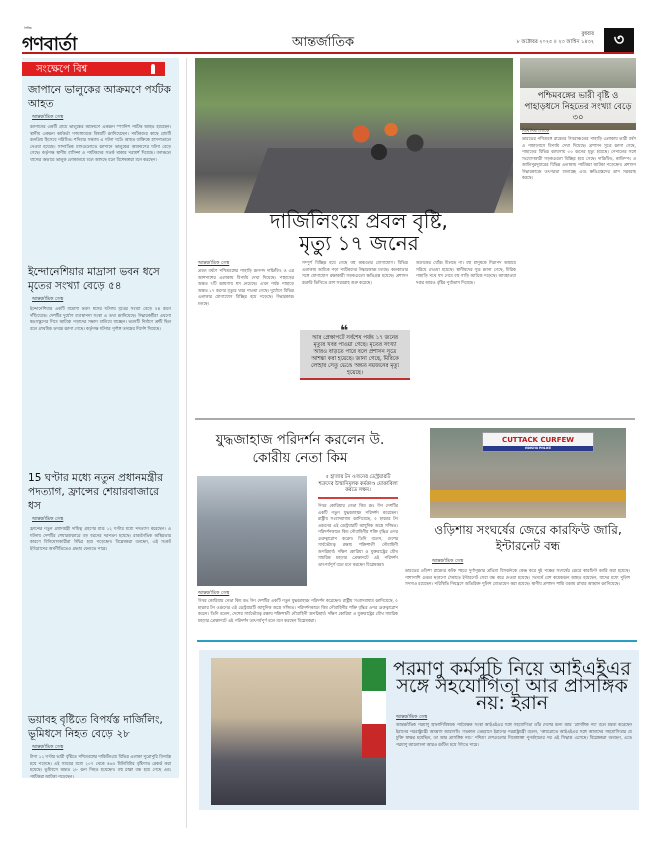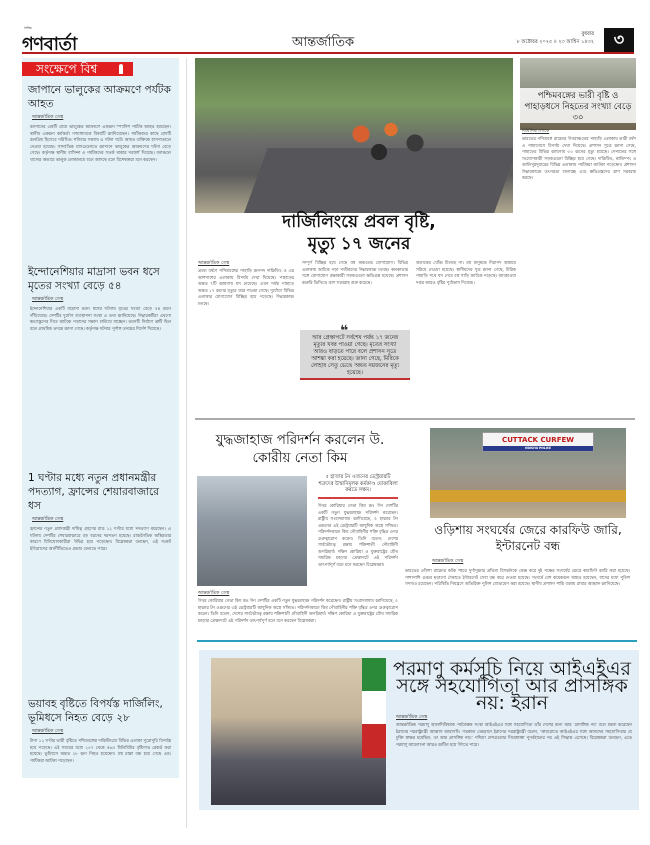--- a/index.html
+++ b/index.html
@@ -5,32 +5,32 @@
   * { box-sizing: border-box; margin: 0; padding: 0; }
   body { width: 650px; height: 845px; background: #fff; font-family: "DejaVu Sans", sans-serif; position: relative; overflow: hidden; color: #222; }
   .masthead { position: absolute; left: 22px; top: 28px; width: 612px; height: 26px; border-bottom: 2px solid #b91c1c; }
   .logo { position: absolute; left: 0; top: 2px; font-size: 18px; font-weight: bold; font-family: "DejaVu Serif", serif; color: #111; letter-spacing: -0.5px; }
   .logo-small { position: absolute; left: 2px; top: -2px; font-size: 3px; }
   .section-title { position: absolute; left: 270px; top: 4px; font-size: 13px; color: #111; }
   .day { position: absolute; right: 40px; top: 2px; font-size: 5px; color: #333; }
   .date { position: absolute; right: 40px; top: 10px; font-size: 5px; color: #333; }
   .page-num { position: absolute; right: 0; top: 0; width: 30px; height: 24px; background: #111; color: #fff; font-size: 16px; text-align: center; line-height: 24px; font-weight: bold; }
   .left-col { position: absolute; left: 22px; top: 58px; width: 157px; height: 720px; background: #e4f2f8; }
-  .sidebar-banner { position: absolute; left: 0; top: 4px; width: 111px; height: 14px; background: #e02020; color: #fff; font-size: 12px; padding-left: 14px; line-height: 14px; }
+  .sidebar-banner { position: absolute; left: 0; top: 4px; width: 143px; height: 14px; background: #e02020; color: #fff; font-size: 10px; padding-left: 14px; line-height: 14px; }
   .sidebar-banner .pin { position: absolute; right: 10px; top: 2px; width: 4px; height: 10px; background: #fff; border-radius: 2px 2px 0 0; }
   .lhead { text-align: left; font-size: 10.5px; line-height: 14px; color: #111; padding: 0 6px; }
   .byline { font-size: 4.5px; color: #333; padding-left: 10px; margin: 4px 0 3px; text-decoration: underline; }
   .btext { font-size: 4.2px; line-height: 6.5px; color: #444; padding: 0 8px; text-align: justify; }
   .divider-v { position: absolute; left: 186px; top: 58px; width: 1px; height: 770px; background: #ddd; }
   .main-photo { position: absolute; left: 195px; top: 58px; width: 318px; height: 155px; background: linear-gradient(180deg, #5c7a4a 0%, #7a9a60 30%, #6a6a6a 55%, #5a5a5a 75%, #b0a890 100%); overflow: hidden; }
   .main-photo .road { position: absolute; left: 60px; top: 90px; width: 250px; height: 70px; background: #55555a; transform: skewX(-20deg); }
   .main-photo .people { position: absolute; left: 130px; top: 40px; width: 120px; height: 90px; background: radial-gradient(circle at 30% 40%, #d86030 0 8%, transparent 9%), radial-gradient(circle at 55% 35%, #e07030 0 7%, transparent 8%), radial-gradient(circle at 75% 50%, #3a3a3a 0 8%, transparent 9%), radial-gradient(circle at 45% 60%, #2a2a2a 0 9%, transparent 10%); }
   .right-photo { position: absolute; left: 520px; top: 58px; width: 116px; height: 72px; background: linear-gradient(180deg, #b8bcb0 0%, #8a8e80 50%, #6e6450 100%); }
   .right-head { position: absolute; left: 520px; top: 88px; width: 116px; text-align: center; font-size: 8.5px; line-height: 11px; color: #111; background: rgba(255,255,255,0.85); padding-top: 2px; }
-  .headline-big { position: absolute; left: 200px; top: 210px; width: 318px; text-align: center; font-size: 17px; line-height: 22px; font-weight: bold; color: #111; }
+  .headline-big { position: absolute; left: 200px; top: 210px; width: 318px; text-align: center; font-size: 20px; line-height: 22px; font-weight: normal; color: #111; }
   .col-text { position: absolute; font-size: 4.2px; line-height: 6.5px; color: #444; text-align: justify; }
   .pullquote { position: absolute; left: 300px; top: 330px; width: 110px; height: 50px; background: #d9d9d9; font-size: 5.5px; line-height: 7px; color: #222; padding: 4px 6px; border-bottom: 2px solid #c03030; text-align: center; }
   .quote-mark { position: absolute; left: 340px; top: 322px; font-size: 14px; color: #333; font-weight: bold; }
   .hr { position: absolute; left: 195px; width: 440px; height: 2px; background: #aaa; }
   .hr-blue { position: absolute; height: 2px; background: #2a9fc0; }
   .kim-head { position: absolute; left: 200px; top: 430px; width: 200px; text-align: center; font-size: 13.5px; line-height: 18px; color: #111; }
   .kim-photo { position: absolute; left: 197px; top: 476px; width: 110px; height: 110px; background: linear-gradient(180deg, #c0c8d0 0%, #909aa4 40%, #6a7078 100%); }
   .kim-sub { position: absolute; left: 318px; top: 473px; width: 80px; text-align: center; font-size: 5px; line-height: 6.5px; color: #333; padding-bottom: 4px; border-bottom: 2px solid #d04040; }
   .curfew-photo { position: absolute; left: 430px; top: 428px; width: 196px; height: 90px; background: linear-gradient(180deg, #7a8a80 0%, #9a9a90 45%, #a09080 70%, #c0b090 100%); overflow: hidden; }
   .curfew-sign { position: absolute; left: 52px; top: 4px; width: 112px; height: 20px; background: #f4f4f4; border: 1px solid #999; color: #c01818; font-size: 7px; font-weight: bold; text-align: center; line-height: 14px; }
@@ -68,26 +68,26 @@
     <div class="btext" style="height:140px;overflow:hidden">জাপানের একটি গ্রামে ভালুকের আক্রমণে একজন স্প্যানিশ পর্যটক আহত হয়েছেন। স্থানীয় একজন কর্মকর্তা গণমাধ্যমকে বিষয়টি জানিয়েছেন। পর্যটকদের কাছে গ্রামটি জনপ্রিয় হিসেবে পরিচিত। শনিবার সন্ধ্যায় এ ঘটনা ঘটে। আহত ব্যক্তিকে হাসপাতালে নেওয়া হয়েছে। সাম্প্রতিক মাসগুলোতে জাপানে ভালুকের আক্রমণের ঘটনা বেড়ে গেছে। কর্তৃপক্ষ স্থানীয় বাসিন্দা ও পর্যটকদের সতর্ক থাকার পরামর্শ দিয়েছে। বনাঞ্চলে খাদ্যের অভাবে ভালুক লোকালয়ে চলে আসছে বলে বিশেষজ্ঞরা মনে করছেন।</div>
   </div>
 
   <div style="">
     <div class="lhead">ইন্দোনেশিয়ার মাদ্রাসা ভবন ধসে মৃতের সংখ্যা বেড়ে ৫৪</div>
     <div class="byline">আন্তর্জাতিক ডেস্ক</div>
     <div class="btext" style="height:160px;overflow:hidden">ইন্দোনেশিয়ার একটি মাদ্রাসা ভবন ধসের ঘটনায় মৃতের সংখ্যা বেড়ে ৫৪ জনে দাঁড়িয়েছে। দেশটির দুর্যোগ ব্যবস্থাপনা সংস্থা এ তথ্য জানিয়েছে। উদ্ধারকর্মীরা এখনো ধ্বংসস্তূপের নিচে আটকে পড়াদের সন্ধান চালিয়ে যাচ্ছেন। ভবনটি নির্মাণে ত্রুটি ছিল বলে প্রাথমিক তদন্তে জানা গেছে। কর্তৃপক্ষ ঘটনার পূর্ণাঙ্গ তদন্তের নির্দেশ দিয়েছে।</div>
   </div>
 
   <div style="margin-top:4px">
-    <div class="lhead">1 ঘণ্টার মধ্যে নতুন প্রধানমন্ত্রীর পদত্যাগ, ফ্রান্সের শেয়ারবাজারে ধস</div>
+    <div class="lhead">15 ঘণ্টার মধ্যে নতুন প্রধানমন্ত্রীর পদত্যাগ, ফ্রান্সের শেয়ারবাজারে ধস</div>
     <div class="byline">আন্তর্জাতিক ডেস্ক</div>
     <div class="btext" style="height:170px;overflow:hidden">ফ্রান্সের নতুন প্রধানমন্ত্রী দায়িত্ব গ্রহণের মাত্র ১২ ঘণ্টার মধ্যে পদত্যাগ করেছেন। এ ঘটনায় দেশটির শেয়ারবাজারে বড় ধরনের দরপতন হয়েছে। রাজনৈতিক অস্থিরতার কারণে বিনিয়োগকারীরা উদ্বিগ্ন হয়ে পড়েছেন। বিশ্লেষকরা বলছেন, এই সংকট ইউরোপের অর্থনীতিতেও প্রভাব ফেলতে পারে।</div>
   </div>
 
-  <div style="margin-top:0">
+  <div style="margin-top:16px">
     <div class="lhead">ভয়াবহ বৃষ্টিতে বিপর্যস্ত দার্জিলিং, ভূমিধসে নিহত বেড়ে ২৮</div>
     <div class="byline">আন্তর্জাতিক ডেস্ক</div>
     <div class="btext" style="height:80px;overflow:hidden">টানা ১২ ঘণ্টার ভারী বৃষ্টিতে পশ্চিমবঙ্গের দার্জিলিংয়ে বিভিন্ন এলাকা পুরোপুরি বিপর্যস্ত হয়ে পড়েছে। এই সময়ের মধ্যে ২০৭ থেকে ৪৬৫ মিলিমিটার বৃষ্টিপাত রেকর্ড করা হয়েছে। ভূমিধসে অন্তত ২৮ জন নিহত হয়েছেন। বহু রাস্তা বন্ধ হয়ে গেছে এবং পর্যটকরা আটকা পড়েছেন।</div>
   </div>
 </div>
 
 <div class="divider-v"></div>
 
 <div class="main-photo">
   <div class="road"></div>

